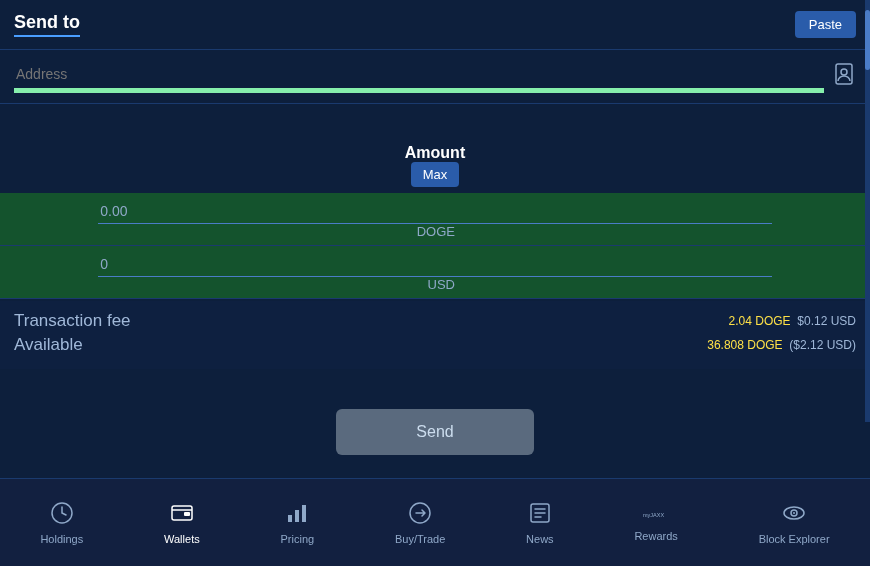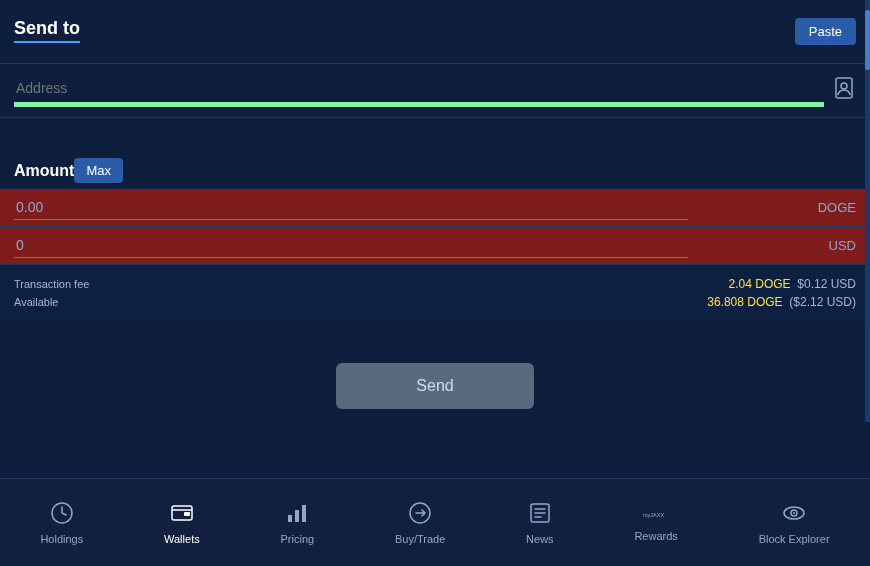--- a/index.html
+++ b/index.html
@@ -9,23 +9,23 @@
       background-color: #0d1f3c;
       font-family: Arial, sans-serif;
       color: #ffffff;
       overflow: hidden;
       position: relative;
     }
 
     
     .header-section {
       display: flex;
-      align-items: flex-start;
+      align-items: center;
       justify-content: space-between;
-      padding: 18px 14px;
+      padding: 2px 14px;
       background-color: #0d1f3c;
       border-bottom: 1px solid #1a3a6e;
       min-height: 50px;
     }
 
     .send-to-label {
       font-size: 18px;
       font-weight: bold;
       color: #ffffff;
       border-bottom: 2px solid #4a9eff;
@@ -72,23 +72,24 @@
     
     .spacer {
       height: 30px;
       background-color: #0d1f3c;
     }
 
     
     .amount-header {
       display: flex;
       align-items: center;
-      justify-content: flex-start;
+      justify-content: center;
       padding: 10px 14px 6px 14px;
       background-color: #0d1f3c;
+      flex-direction: column;
     }
 
     .amount-label {
       font-size: 16px;
       font-weight: bold;
       color: #ffffff;
     }
 
     .max-button {
       background-color: #2a5caa;
@@ -98,22 +99,23 @@
       padding: 5px 12px;
       font-size: 13px;
       cursor: pointer;
     }
 
     .amount-row {
       display: flex;
       align-items: center;
       justify-content: space-between;
       padding: 6px 14px;
-      background-color: #7f1d1d;
+      background-color: #14532d;
       border-bottom: 1px solid #1a3a6e;
+      flex-direction: column;
     }
 
     .amount-input {
       background: transparent;
       border: none;
       border-bottom: 1px solid #4a7cc7;
       color: #8fa8c8;
       font-size: 14px;
       padding: 4px 2px;
       outline: none;
@@ -135,21 +137,21 @@
     }
 
     .fee-row {
       display: flex;
       justify-content: space-between;
       align-items: center;
       margin-bottom: 4px;
     }
 
     .fee-label {
-      font-size: 11px;
+      font-size: 17px;
       color: #a0b8d8;
     }
 
     .fee-value {
       font-size: 12px;
       color: #a0b8d8;
     }
 
     .fee-value .highlight {
       color: #fde047;

